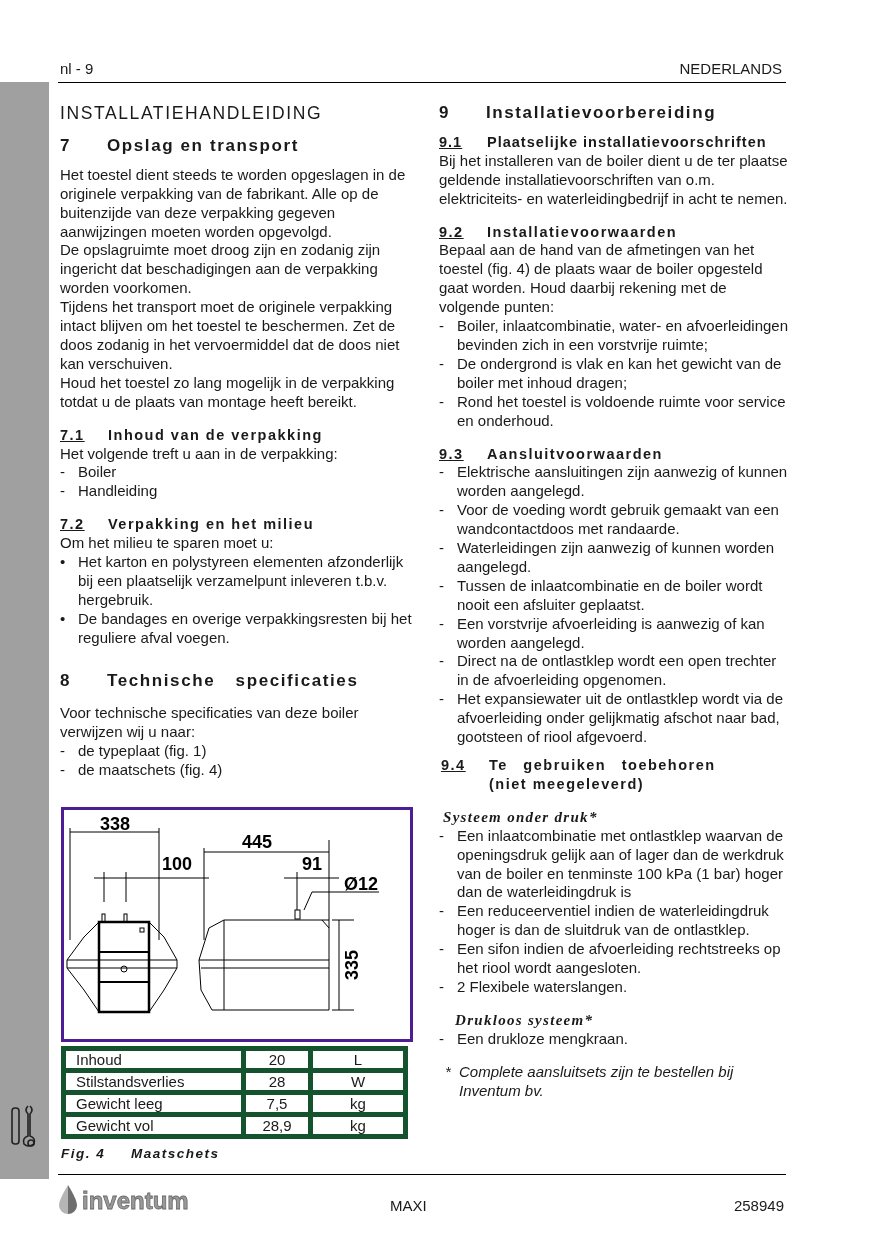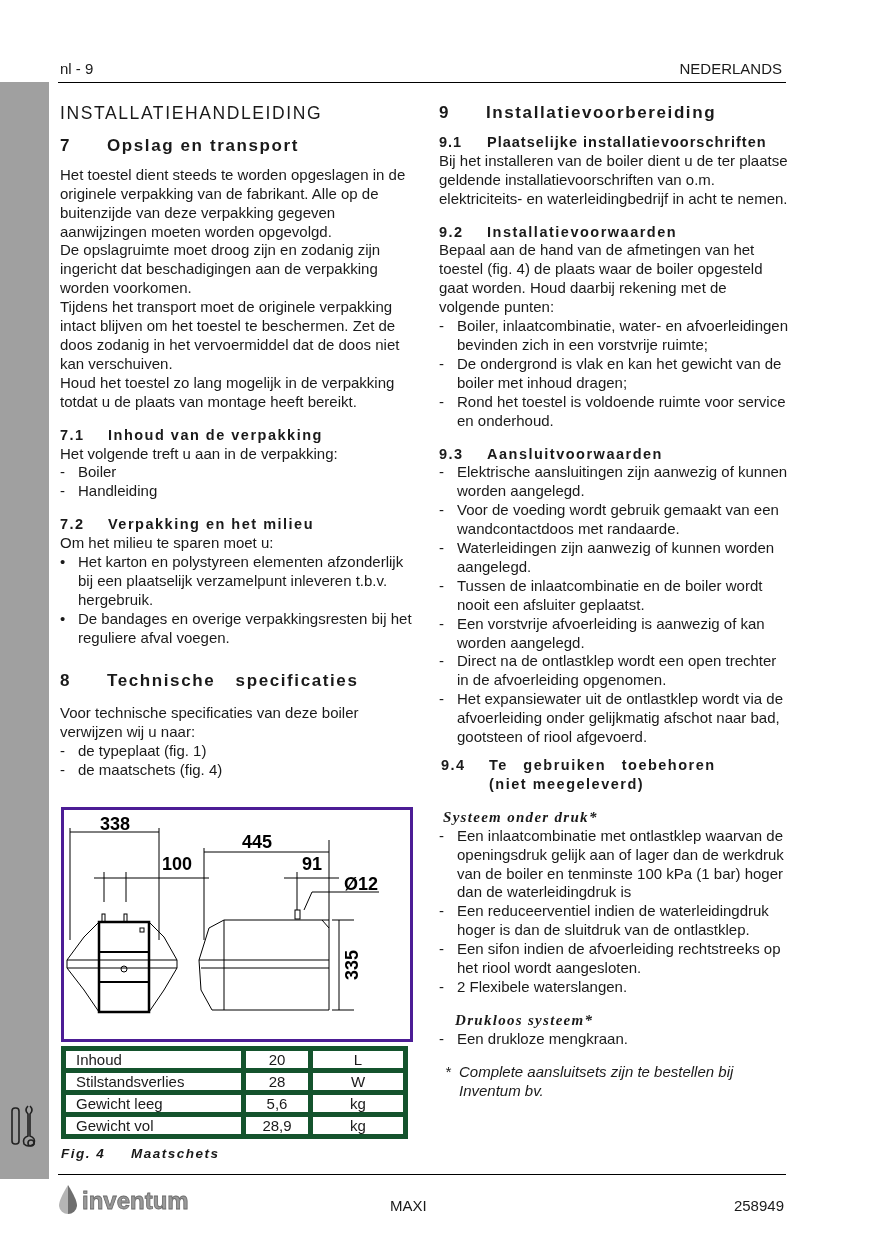--- a/index.html
+++ b/index.html
@@ -11,21 +11,21 @@
   .hdr-right { position:absolute; right:93px; top:60px; font-size:15px; }
   .hdr-rule { position:absolute; left:58px; top:82px; width:728px; height:1px; background:#000; }
   .ftr-rule { position:absolute; left:58px; top:1174px; width:728px; height:1px; background:#000; }
   .col { position:absolute; font-size:15px; line-height:18.9px; }
   .col-left { left:60px; top:104px; width:352px; }
   .col-right { left:439px; top:104px; width:350px; }
   .h1 { font-weight:normal; font-size:17.5px; letter-spacing:1.6px; margin:0 0 14px 0; }
   .h2 { font-weight:bold; font-size:17px; letter-spacing:1.6px; margin:0 0 10px 0; white-space:nowrap; }
   .h2 .num { display:inline-block; width:47px; letter-spacing:0; }
   .h3 { font-weight:bold; font-size:14.5px; letter-spacing:1.5px; margin:0; white-space:nowrap; }
-  .h3 .num { display:inline-block; width:48px; }
+  .h3 .num { display:inline-block; width:48px;text-decoration:underline; }
   .para { margin:0; }
   .list { margin:0; padding:0; list-style:none; }
   .list li { position:relative; padding-left:18px; }
   .list li .mk { position:absolute; left:0; top:0; }
   .gap-sm { height:9px; }
   .gap-md { height:14px; }
   .italic-h { font-weight:bold; font-style:italic; font-size:15px; letter-spacing:1.3px; margin:0;font-family:Liberation Serif, serif; }
   .note { font-style:italic; }
   .figure-box { position:absolute; left:61px; top:807px; width:346px; height:229px; border:3px solid #4c1d95; }
   .spec-table { position:absolute; left:61px; top:1046px; width:347px; border-collapse:collapse; font-size:15px; }
@@ -157,21 +157,21 @@
         <td class="v">20</td>
         <td class="u">L</td>
       </tr>
   <tr>
         <td>Stilstandsverlies</td>
         <td class="v">28</td>
         <td class="u">W</td>
       </tr>
   <tr>
         <td>Gewicht leeg</td>
-        <td class="v">5,6</td>
+        <td class="v">7,5</td>
         <td class="u">kg</td>
       </tr>
   <tr>
         <td>Gewicht vol</td>
         <td class="v">28,9</td>
         <td class="u">kg</td>
       </tr>
 </tbody>
   </table>
 

